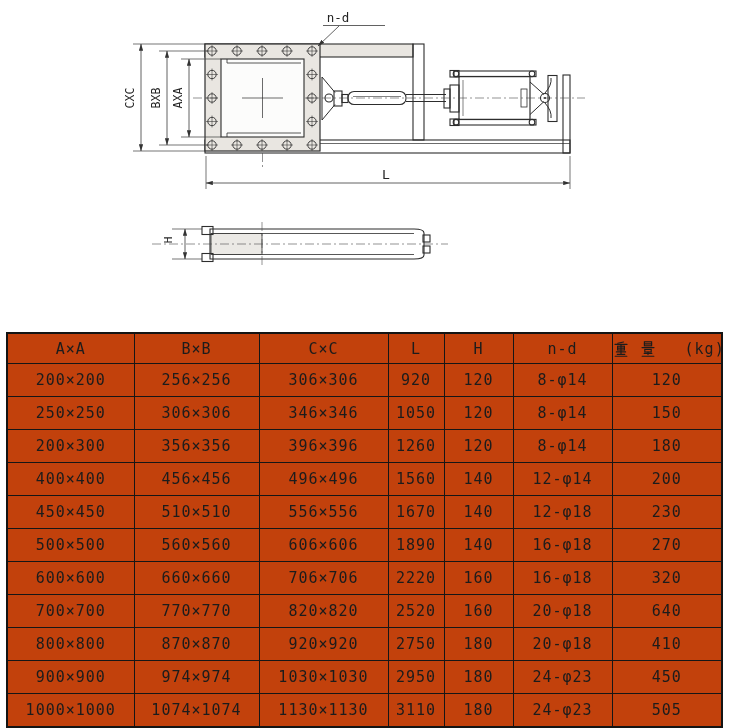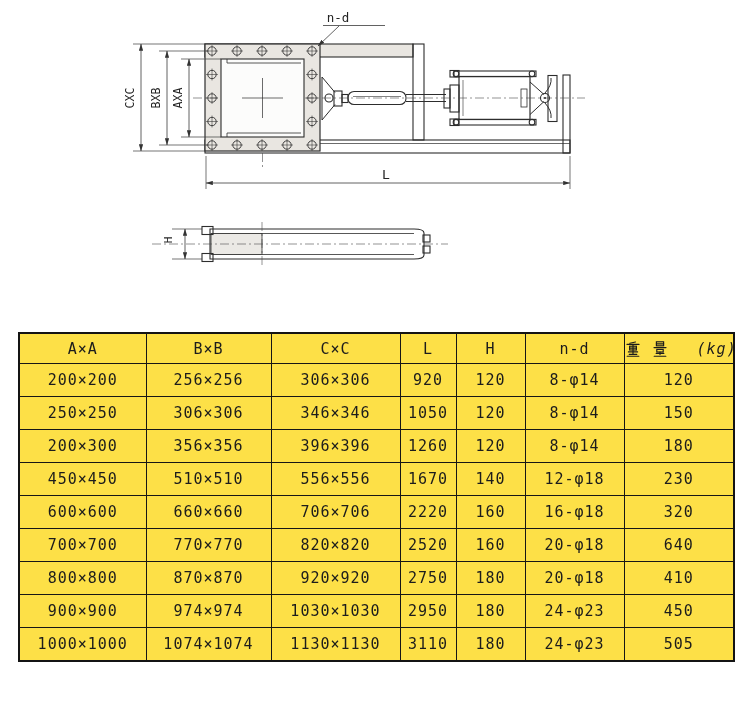--- a/index.html
+++ b/index.html
@@ -1,30 +1,30 @@
 <!DOCTYPE html>
 <html><head>
 <meta charset="utf-8">
 <style>
   html,body{margin:0;padding:0;background:#ffffff;}
   .page{position:relative;width:741px;height:728px;background:#fff;overflow:hidden;
         font-family:"DejaVu Sans Mono","Liberation Mono",monospace;color:#1b1b1b;}
   svg.drawing{position:absolute;left:0;top:0;}
   svg.drawing text{font-family:"DejaVu Sans Mono","Liberation Mono",monospace;fill:#242424;}
 
-  table.spec{position:absolute;left:18px;top:332px;width:715px;border-collapse:collapse;
-             table-layout:fixed;border:2.2px solid #141414;background:#fde047;}
+  table.spec{position:absolute;left:6px;top:332px;width:715px;border-collapse:collapse;
+             table-layout:fixed;border:2.2px solid #141414;background:#c2410c;}
   table.spec th, table.spec td{
     border:1.6px solid #161616;text-align:center;vertical-align:middle;
     font-weight:normal;font-size:15px;letter-spacing:1px;color:#1c1c1c;
     padding:0;height:32px;font-family:"DejaVu Sans Mono","Liberation Mono",monospace;
     white-space:nowrap;overflow:hidden;}
   table.spec th{height:29px;}
   .kanji-svg{vertical-align:-3px;margin-right:1px;}
-  .unit-gap{margin-left:18px;font-style:italic;}
+  .unit-gap{margin-left:18px;}
 </style>
 </head>
 <body>
 
 <div class="page">
 
   <svg class="drawing" width="741" height="322" viewBox="0 0 741 322">
     <defs>
       <marker id="arr" viewBox="0 0 10 6" refX="9.5" refY="3" markerWidth="9" markerHeight="5.5" orient="auto-start-reverse">
         <path d="M0,0 L10,3 L0,6 Z" fill="#333"></path>
@@ -265,29 +265,47 @@
         <tr>
           <td>200×300</td>
           <td>356×356</td>
           <td>396×396</td>
           <td>1260</td>
           <td>120</td>
           <td>8-φ14</td>
           <td>180</td>
         </tr>
         <tr>
+          <td>400×400</td>
+          <td>456×456</td>
+          <td>496×496</td>
+          <td>1560</td>
+          <td>140</td>
+          <td>12-φ14</td>
+          <td>200</td>
+        </tr>
+        <tr>
           <td>450×450</td>
           <td>510×510</td>
           <td>556×556</td>
           <td>1670</td>
           <td>140</td>
           <td>12-φ18</td>
           <td>230</td>
         </tr>
         <tr>
+          <td>500×500</td>
+          <td>560×560</td>
+          <td>606×606</td>
+          <td>1890</td>
+          <td>140</td>
+          <td>16-φ18</td>
+          <td>270</td>
+        </tr>
+        <tr>
           <td>600×600</td>
           <td>660×660</td>
           <td>706×706</td>
           <td>2220</td>
           <td>160</td>
           <td>16-φ18</td>
           <td>320</td>
         </tr>
         <tr>
           <td>700×700</td>

